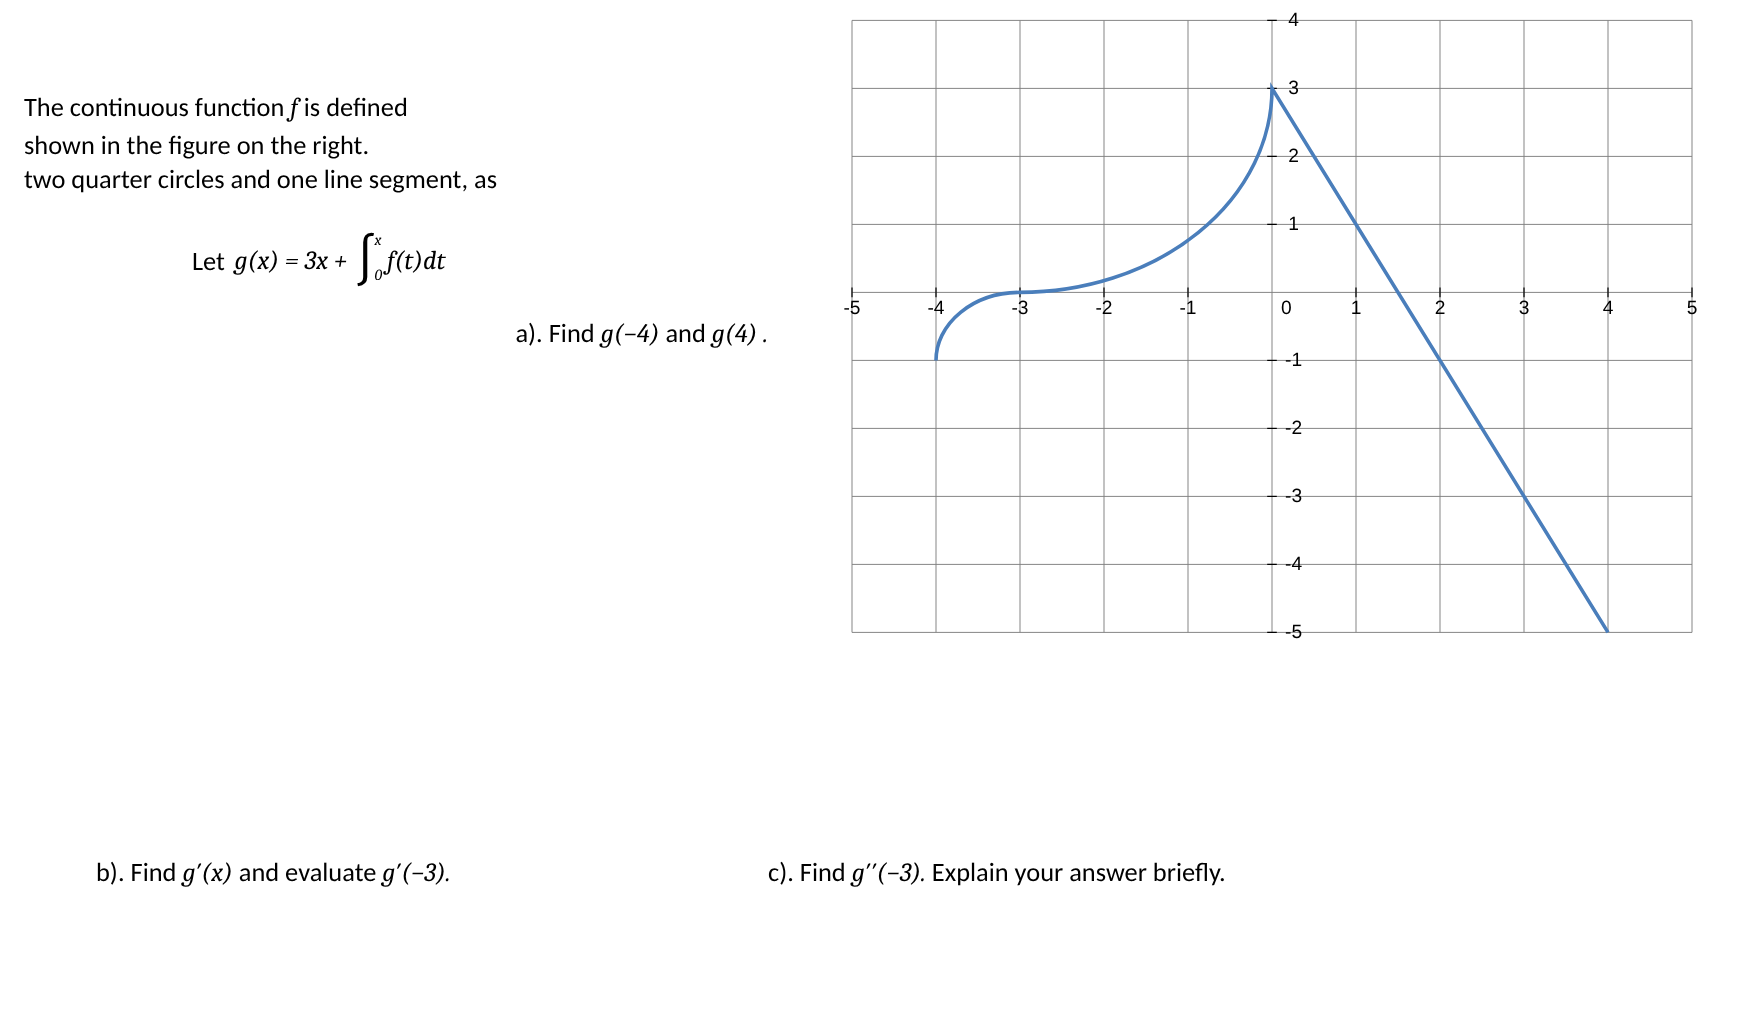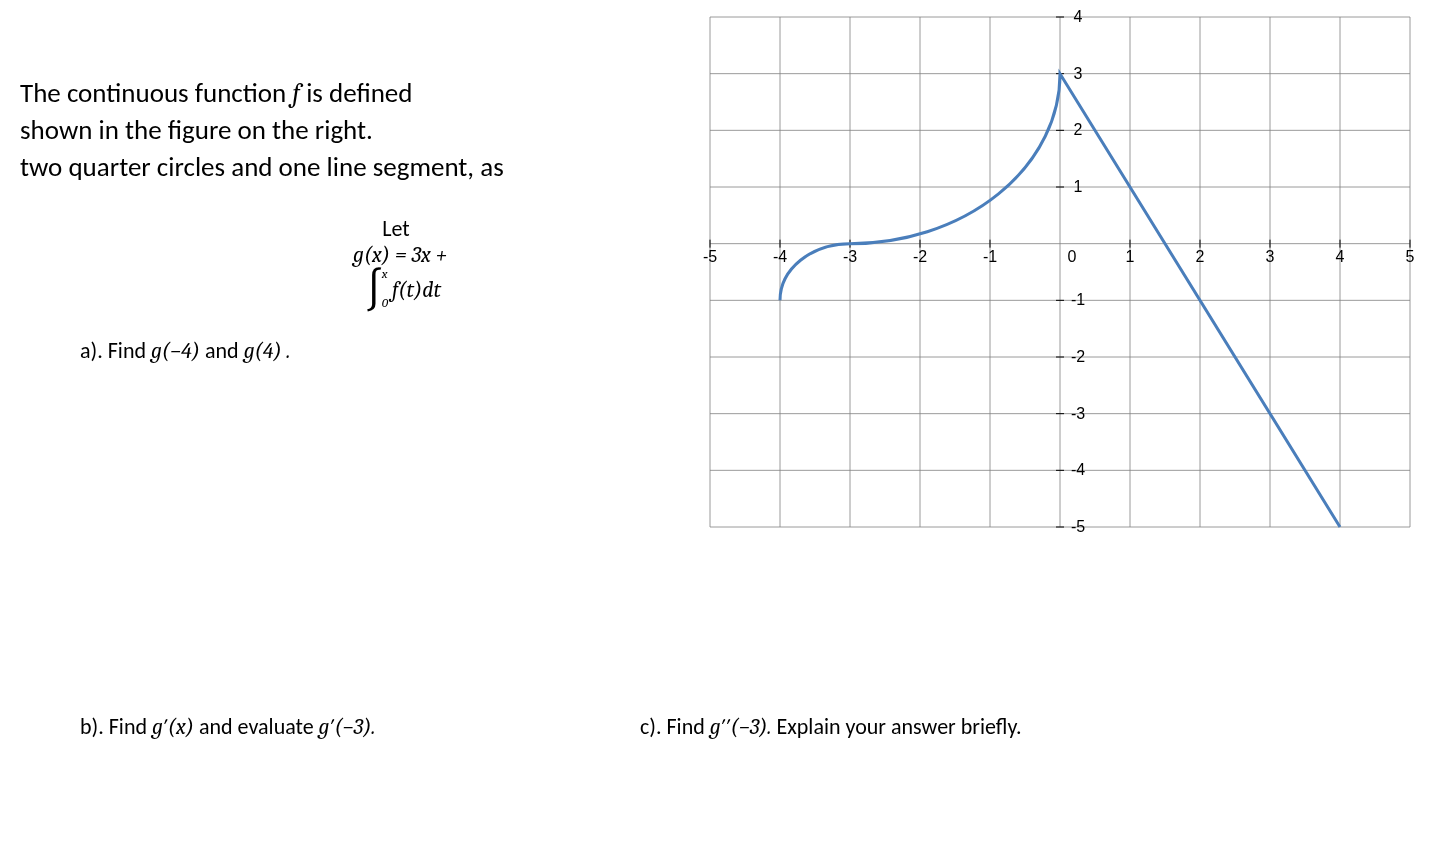--- a/index.html
+++ b/index.html
@@ -14,30 +14,29 @@
       padding: 0;
     }
     .content {
       position: absolute;
       left: 20px;
       top: 75px;
       width: 620px;
     }
     .problem-text p {
       line-height: 1.35;
-      font-size: 27px;
+      font-size: 22px;
     }
     .math-display {
       margin: 30px 0 25px 140px;
       font-family: 'Cambria Math', Cambria, 'Times New Roman', serif;
       font-size: 22px;
       font-style: italic;
       display: flex;
       align-items: center;
-      flex-direction: column;
     }
     .math-display .reg { font-style: normal; font-family: Calibri, sans-serif; margin-right: 8px; }
     .integral-block {
       display: inline-flex;
       align-items: center;
       margin-left: 6px;
     }
     .int-sign {
       font-size: 44px;
       font-style: normal;
@@ -52,21 +51,21 @@
       height: 44px;
       margin-left: -2px;
       margin-right: 4px;
     }
     .int-upper { margin-top: -2px; }
     .int-lower { margin-bottom: 2px; }
     .part {
       font-size: 22px;
       margin-top: 20px;
     }
-    .part-a { margin-left: 60px; margin-top: 25px; }
+    .part-a { margin-left: 85px; margin-top: 25px; text-align: right; }
     .bottom-row {
       position: absolute;
       top: 693px;
       left: 0;
       width: 1209px;
       display: flex;
     }
     .part-b { margin-left: 80px; width: 560px; }
     .part-c { }
     .math-inline {

